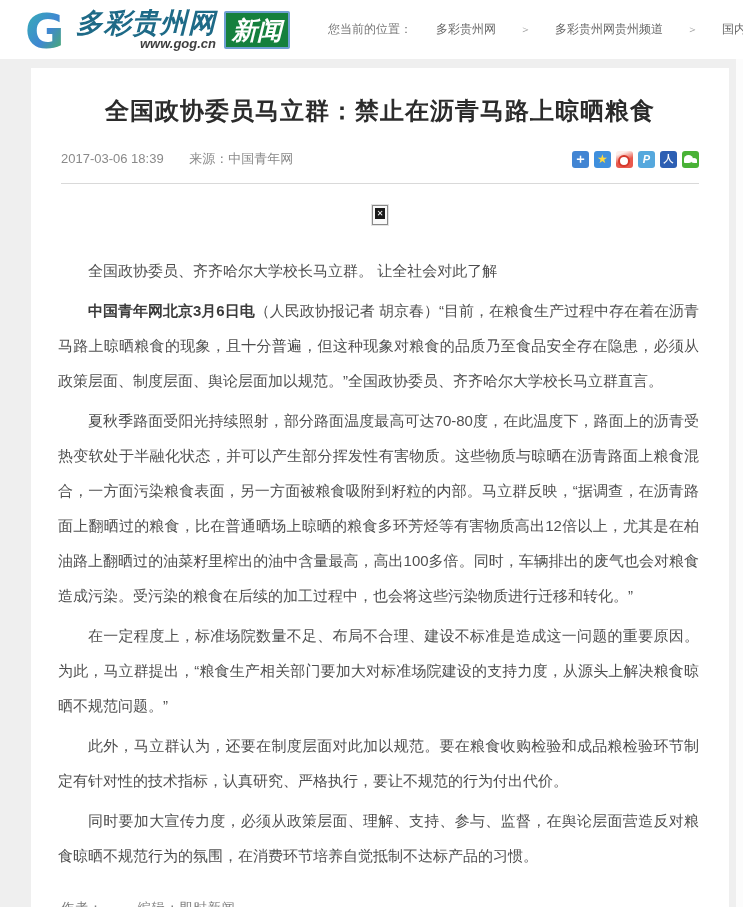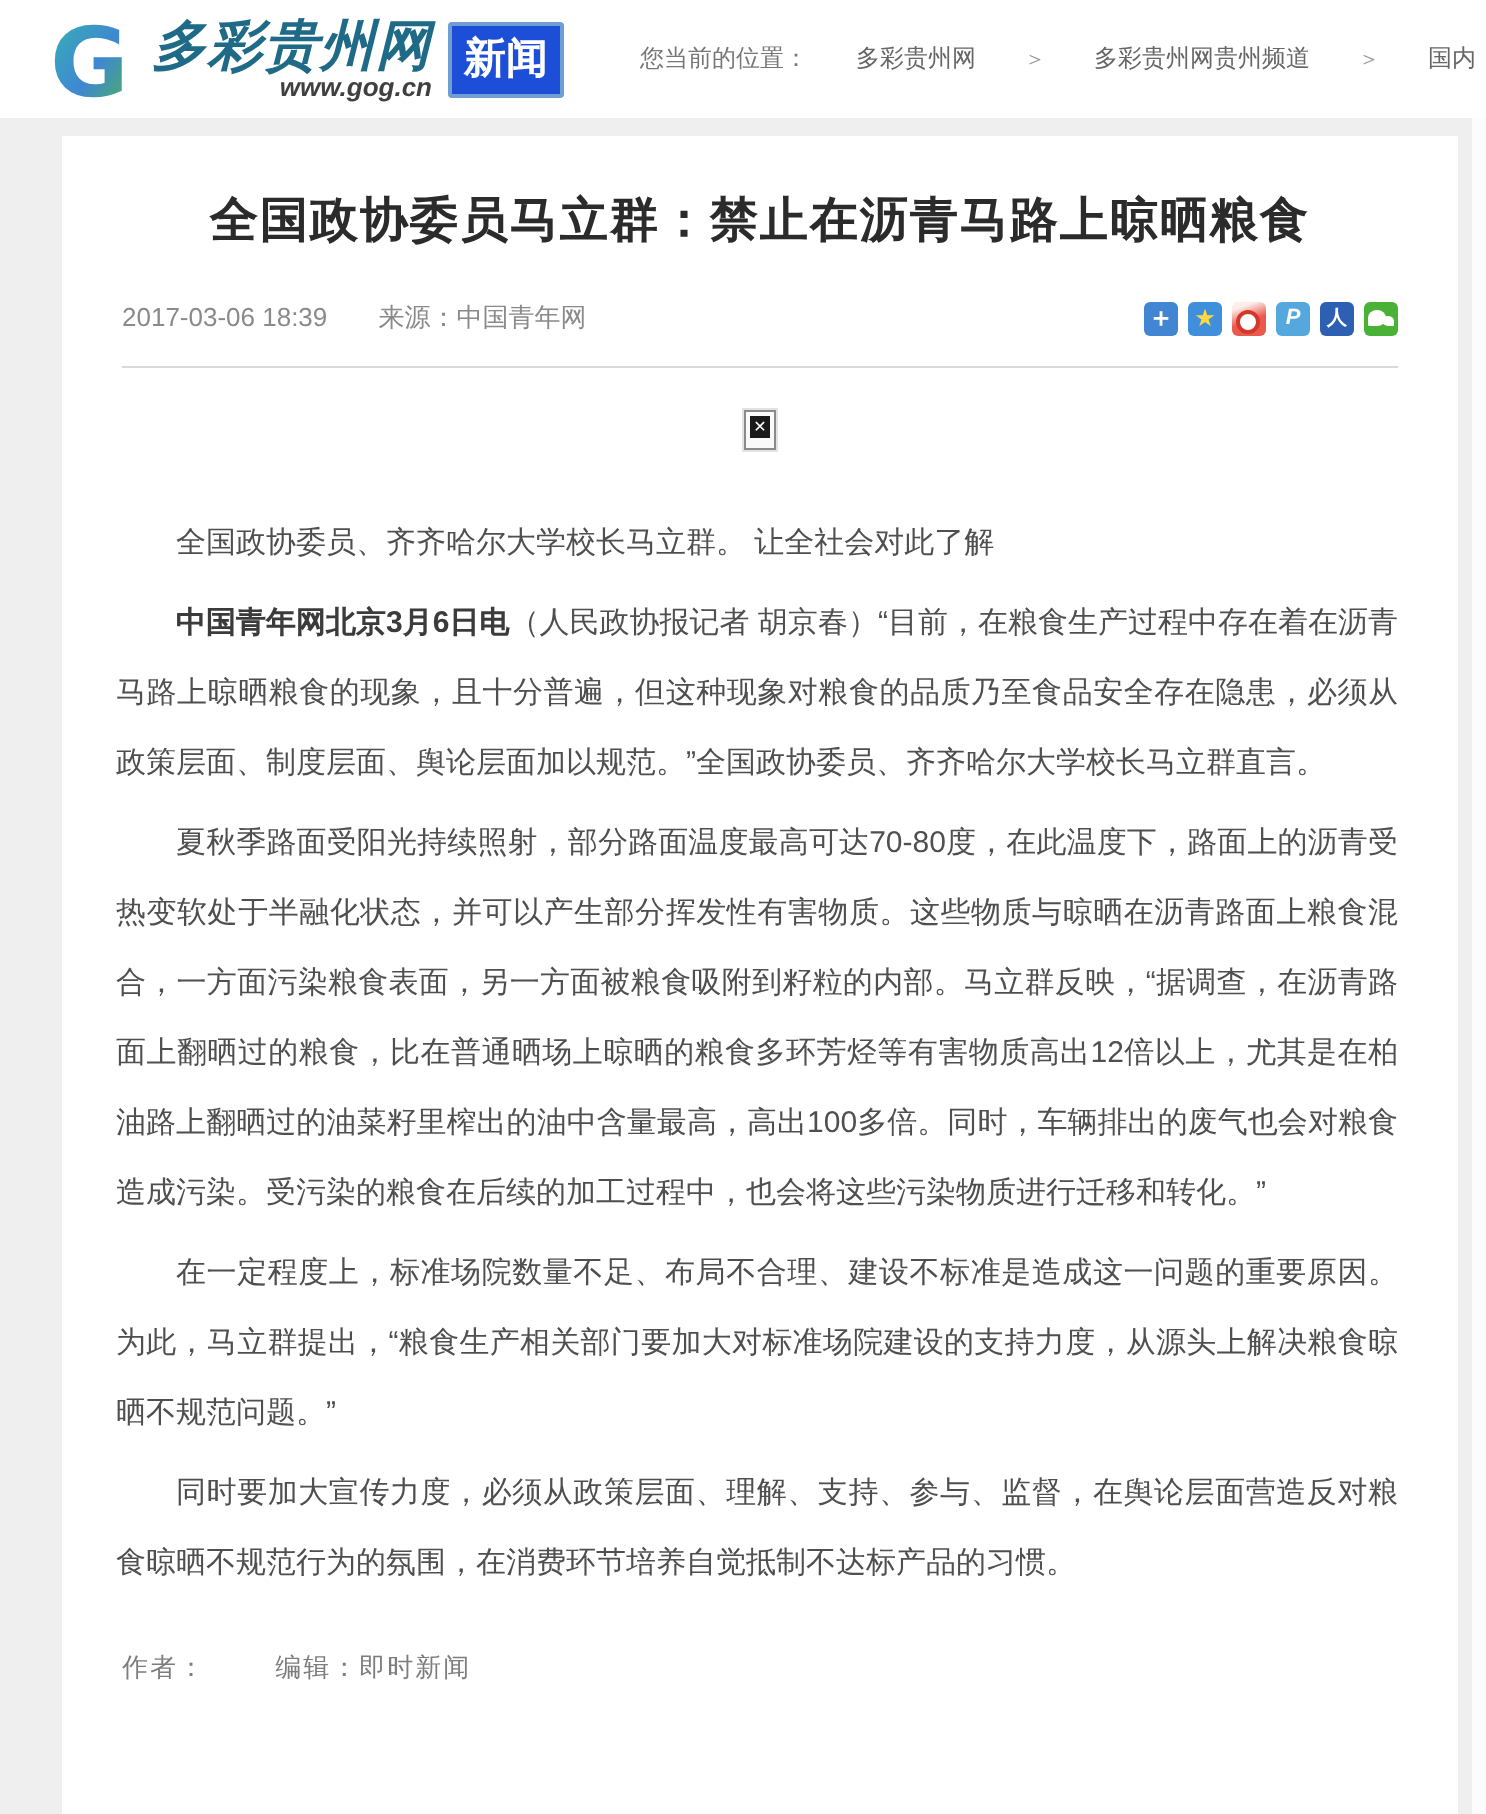--- a/index.html
+++ b/index.html
@@ -16,23 +16,23 @@
   }
   .logo-wrap { display:flex; align-items:center; margin-left:24px; cursor:pointer; }
   .logo-g { width:48px; height:48px; display:block; }
   .logo-text-block { margin-left:4px; display:flex; flex-direction:column; align-items:flex-end; }
   .site-name {
     font-size:27px; font-weight:700; color:#1e6a87; letter-spacing:1px;
     font-style:italic; line-height:28px; white-space:nowrap;
   }
   .site-url { font-size:13px; font-weight:700; font-style:italic; color:#404040; line-height:14px; }
   .news-badge {
-    margin-left:8px; background:#1d4ed8; color:#fff; font-weight:700;
-    font-size:21px; padding:4px 6px; border-radius:2px;
-    border:2px solid #6f9fd2; line-height:26px; white-space:nowrap; cursor:pointer;
+    margin-left:8px; background:#15803d; color:#fff; font-weight:700;
+    font-size:25px; padding:4px 6px; border-radius:2px;
+    border:2px solid #6f9fd2; line-height:26px; white-space:nowrap; cursor:pointer;font-style:italic;
   }
   .breadcrumb {
     margin-left:38px; font-size:12px; color:#777; display:flex; align-items:center; gap:24px;
     white-space:nowrap;
   }
   .breadcrumb .crumb { color:#666; cursor:pointer; }
   .breadcrumb .sep { color:#999; font-size:11px; }
   
   .right-sliver { position:absolute; top:59px; right:0; width:7px; height:848px; background:#fcfcfc; }
   
@@ -156,20 +156,21 @@
     <span class="broken-img">
       <span class="x-box">✕</span>
     </span>
   </div>
 
   <div class="article-body">
     <p class="caption">全国政协委员、齐齐哈尔大学校长马立群。 让全社会对此了解</p>
     <p><span class="lead">中国青年网北京3月6日电</span><span>（人民政协报记者 胡京春）“目前，在粮食生产过程中存在着在沥青马路上晾晒粮食的现象，且十分普遍，但这种现象对粮食的品质乃至食品安全存在隐患，必须从政策层面、制度层面、舆论层面加以规范。”全国政协委员、齐齐哈尔大学校长马立群直言。</span></p>
     <p>夏秋季路面受阳光持续照射，部分路面温度最高可达70-80度，在此温度下，路面上的沥青受热变软处于半融化状态，并可以产生部分挥发性有害物质。这些物质与晾晒在沥青路面上粮食混合，一方面污染粮食表面，另一方面被粮食吸附到籽粒的内部。马立群反映，“据调查，在沥青路面上翻晒过的粮食，比在普通晒场上晾晒的粮食多环芳烃等有害物质高出12倍以上，尤其是在柏油路上翻晒过的油菜籽里榨出的油中含量最高，高出100多倍。同时，车辆排出的废气也会对粮食造成污染。受污染的粮食在后续的加工过程中，也会将这些污染物质进行迁移和转化。”</p>
     <p>在一定程度上，标准场院数量不足、布局不合理、建设不标准是造成这一问题的重要原因。为此，马立群提出，“粮食生产相关部门要加大对标准场院建设的支持力度，从源头上解决粮食晾晒不规范问题。”</p>
+    <p>此外，马立群认为，还要在制度层面对此加以规范。要在粮食收购检验和成品粮检验环节制定有针对性的技术指标，认真研究、严格执行，要让不规范的行为付出代价。</p>
     <p>同时要加大宣传力度，必须从政策层面、理解、支持、参与、监督，在舆论层面营造反对粮食晾晒不规范行为的氛围，在消费环节培养自觉抵制不达标产品的习惯。</p>
   </div>
 
   <div class="article-footer">
     <span>作者：</span>
     <span class="editor">编辑：</span><span>即时新闻</span>
   </div>
 
 </div>
 

